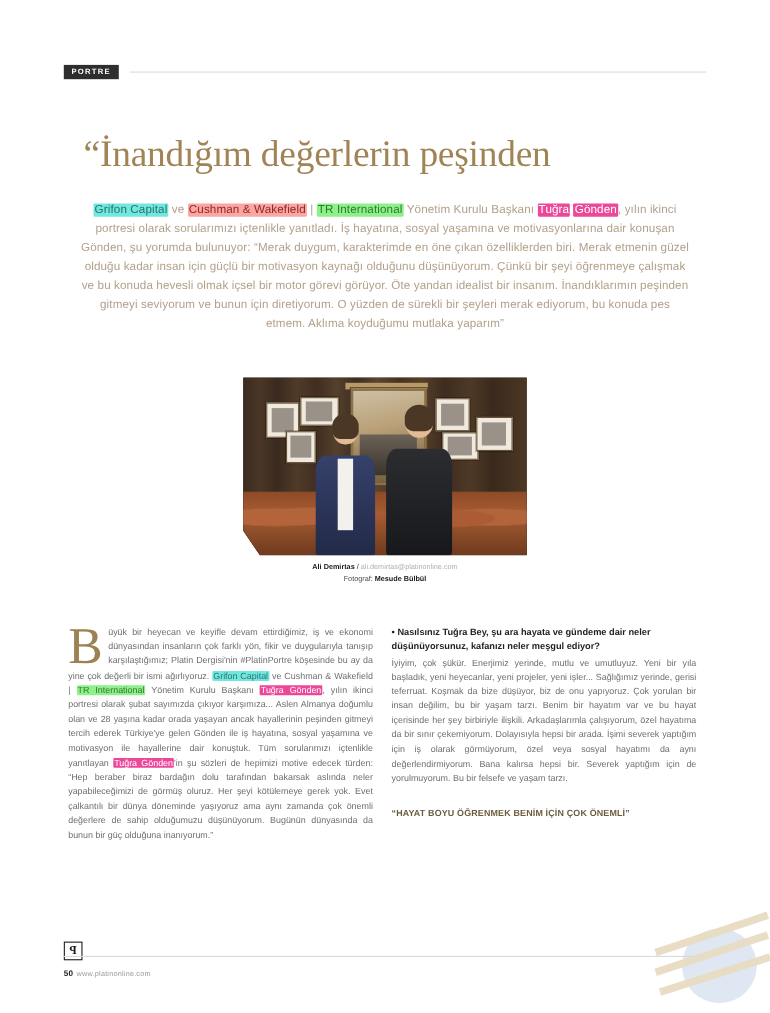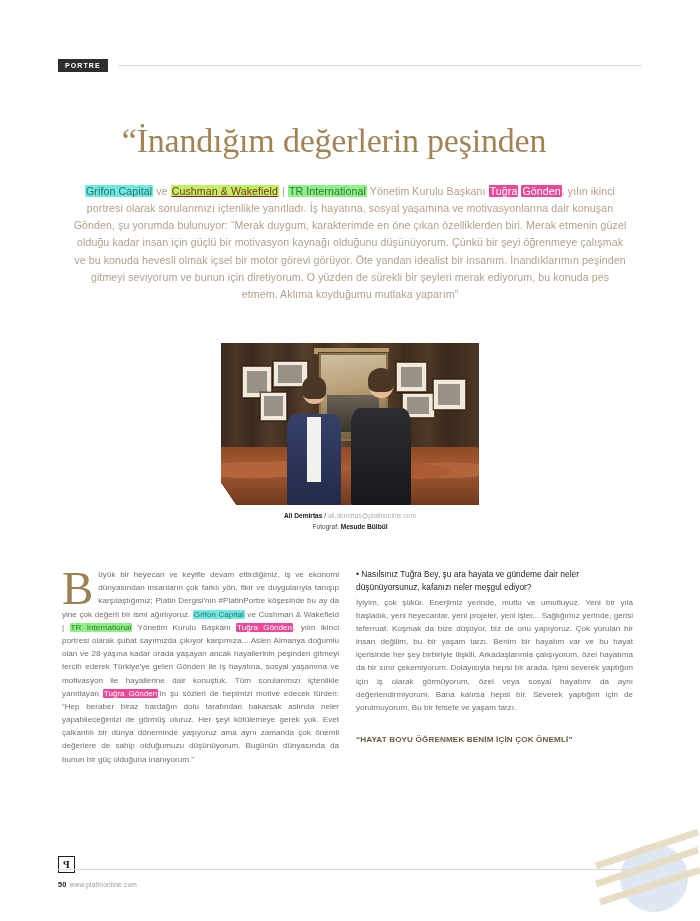--- a/index.html
+++ b/index.html
@@ -41,24 +41,23 @@
     flex: 1;
     height: 1px;
     background: #d9d9d9;
     margin-left: 10px;
     margin-top: 1px;
   }
 
   
   .headline {
     position: absolute;
-    left: 44px;
+    left: 76px;
     top: 98px;
     width: 580px;
-    text-align: center;
     font-family: "Liberation Serif", serif;
     font-size: 34px;
     line-height: 1.17;
     color: #a08455;
     font-weight: normal;
     letter-spacing: -0.2px;
   }
   .headline .l2 { display: block; }
 
   
@@ -70,21 +69,21 @@
     text-align: center;
     font-size: 10.6px;
     line-height: 1.62;
     color: #b3a08a;
     letter-spacing: 0.1px;
   }
 
   
   .hl { padding: 0 1px; border-radius: 1px; }
   .hl-cyan   { background: #6fe9e0; color: #2e6f6b; }
-  .hl-red    { background: #bef264; color: #8c2a20; text-decoration: underline; }
+  .hl-red    { background: #fca5a5; color: #8c2a20; }
   .hl-green  { background: #8ff08a; color: #2d7a2a; }
   .hl-blue   { background: #ec4899; color: #ffffff; }
 
   
   .photo-wrap {
     position: absolute;
     left: 221px;
     top: 343px;
     width: 258px;
     height: 162px;
@@ -243,21 +242,21 @@
     font-size: 8.1px;
     font-weight: bold;
     color: #6b5b3e;
     letter-spacing: 0.15px;
     margin: 0 0 2px 0;
     text-align: left;
   }
   .sub-head.spaced { margin-top: 19px; }
   .question {
     font-size: 8.4px;
-    font-weight: normal;
+    font-weight: bold;
     color: #1f1f1f;
     line-height: 1.52;
     margin: 0 0 2px 0;
     text-align: left;
   }
   .answer { margin: 0 0 7px 0; }
   .para { margin: 0 0 0 0; }
 
   
   .footer-rule {

